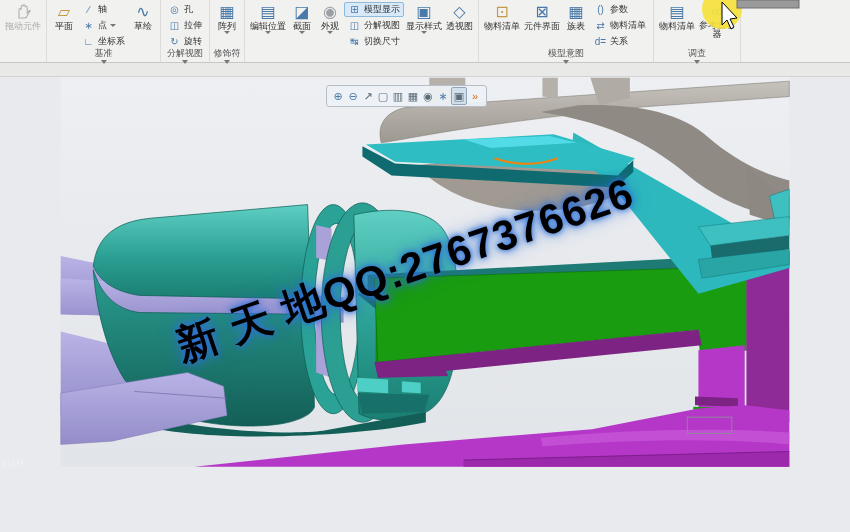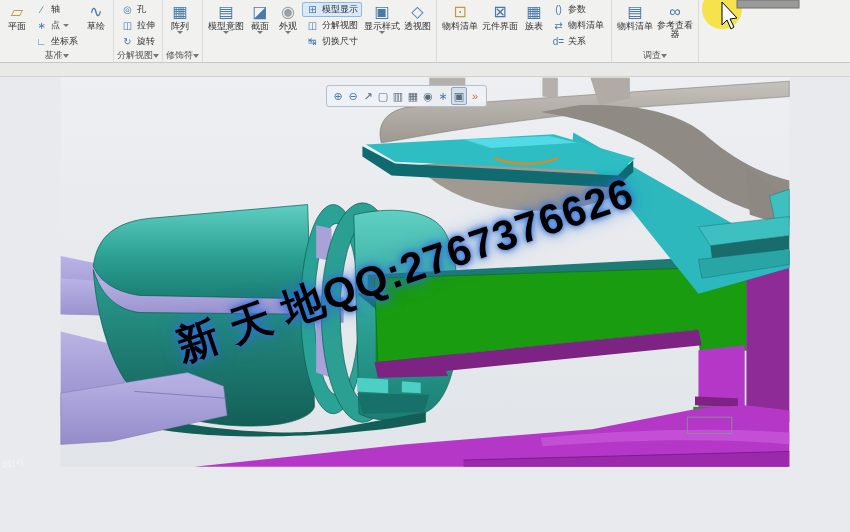--- a/index.html
+++ b/index.html
@@ -5,21 +5,21 @@
   html,body{margin:0;padding:0;}
   body{font-family:"Liberation Sans","DejaVu Sans",sans-serif;background:#888;}
   .screen{position:relative;width:850px;height:532px;overflow:hidden;background:#e8eaed;}
 
   
   .ribbon{position:absolute;top:0;left:0;right:0;height:62px;background:#f1f1f0;
           border-bottom:1px solid #c8c8c6;display:flex;align-items:stretch;z-index:30;}
   .rgroup{display:flex;flex-direction:column;border-right:1px solid #dcdcda;padding:1px 3px 0;}
   .rgroup.empty{flex:1;border-right:none;}
   .gbody{flex:1;display:flex;align-items:flex-start;}
-  .gfooter{height:13px;font-size:9px;color:#555;display:flex;align-items:center;justify-content:center;gap:0;white-space:nowrap;}
+  .gfooter{height:13px;font-size:9px;color:#555;display:flex;align-items:center;justify-content:center;gap:0;white-space:nowrap;flex-direction:column;}
   .bigbtn{display:flex;flex-direction:column;align-items:center;justify-content:flex-start;
           padding:1px 2px;font-size:9px;color:#333;min-width:24px;cursor:default;}
   .bigbtn .wrap2{max-width:36px;text-align:center;white-space:normal;line-height:9px;}
   .bicon{font-size:16px;line-height:19px;height:19px;color:#4a7aa8;}
   .bicon.tan{color:#c59a45;}
   .bicon.gray{color:#9aa0a6;}
   .bicon.dis{color:#b7b7b5;}
   .blabel{white-space:nowrap;line-height:10px;}
   .blabel.dis{color:#a9a9a7;}
   .scol{display:flex;flex-direction:column;gap:1px;padding-top:1px;}
@@ -53,20 +53,33 @@
   
   .cursor-wrap{position:absolute;left:698px;top:0;width:152px;height:42px;z-index:40;pointer-events:none;}
 </style>
 </head>
 <body>
 
 <div class="screen">
 
   <div class="ribbon">
 
+    <div class="rgroup">
+      <div class="gbody">
+        <div class="bigbtn">
+          <span class="bicon dis">
+            <svg width="18" height="18" viewBox="0 0 18 18">
+                <path d="M5,16 L5,8 q0,-1.4 1.2,-1.4 q1,0 1,1.2 L7.2,4.4 q0,-1.2 1,-1.2 q1,0 1,1.2 L9.2,3.8 q0,-1.1 1,-1.1 q1,0 1,1.2 l0,1.4 q0,-1 1,-1 q1,0 1,1.2 L13.2,11 l1.6,-2 q0.8,-0.8 1.4,-0.1 l-3.4,5.6 q-0.6,1.5 -2.2,1.5 Z" fill="none" stroke="#b0b0ae" stroke-width="1.1"></path>
+              </svg>
+          </span>
+          <span class="blabel dis">拖动元件</span>
+        </div>
+      </div>
+      <div class="gfooter"></div>
+    </div>
 
     <div class="rgroup">
       <div class="gbody">
         <div class="bigbtn">
           <span class="bicon tan">▱</span>
           <span class="blabel">平面</span>
         </div>
         <div class="scol">
           <div class="smallbtn">
             <span class="sicon">∕</span>
@@ -127,21 +140,21 @@
       <div class="gfooter">
         <span>修饰符</span>
           <span class="caret"></span>
       </div>
     </div>
 
     <div class="rgroup">
       <div class="gbody">
         <div class="bigbtn">
           <span class="bicon">▤</span>
-          <span class="blabel">模型意图</span>
+          <span class="blabel">编辑位置</span>
           <span class="caret sm"></span>
         </div>
         <div class="bigbtn">
           <span class="bicon">◪</span>
           <span class="blabel">截面</span>
           <span class="caret sm"></span>
         </div>
         <div class="bigbtn">
           <span class="bicon gray">◉</span>
           <span class="blabel">外观</span>
@@ -194,20 +207,24 @@
           </div>
           <div class="smallbtn">
             <span class="sicon">⇄</span>
             <span>物料清单</span>
           </div>
           <div class="smallbtn">
             <span class="sicon">d=</span>
             <span>关系</span>
           </div>
         </div>
+      </div>
+      <div class="gfooter">
+        <span>模型意图</span>
+          <span class="caret"></span>
       </div>
     </div>
 
     <div class="rgroup">
       <div class="gbody">
         <div class="bigbtn">
           <span class="bicon">▤</span>
           <span class="blabel">物料清单</span>
         </div>
         <div class="bigbtn">

